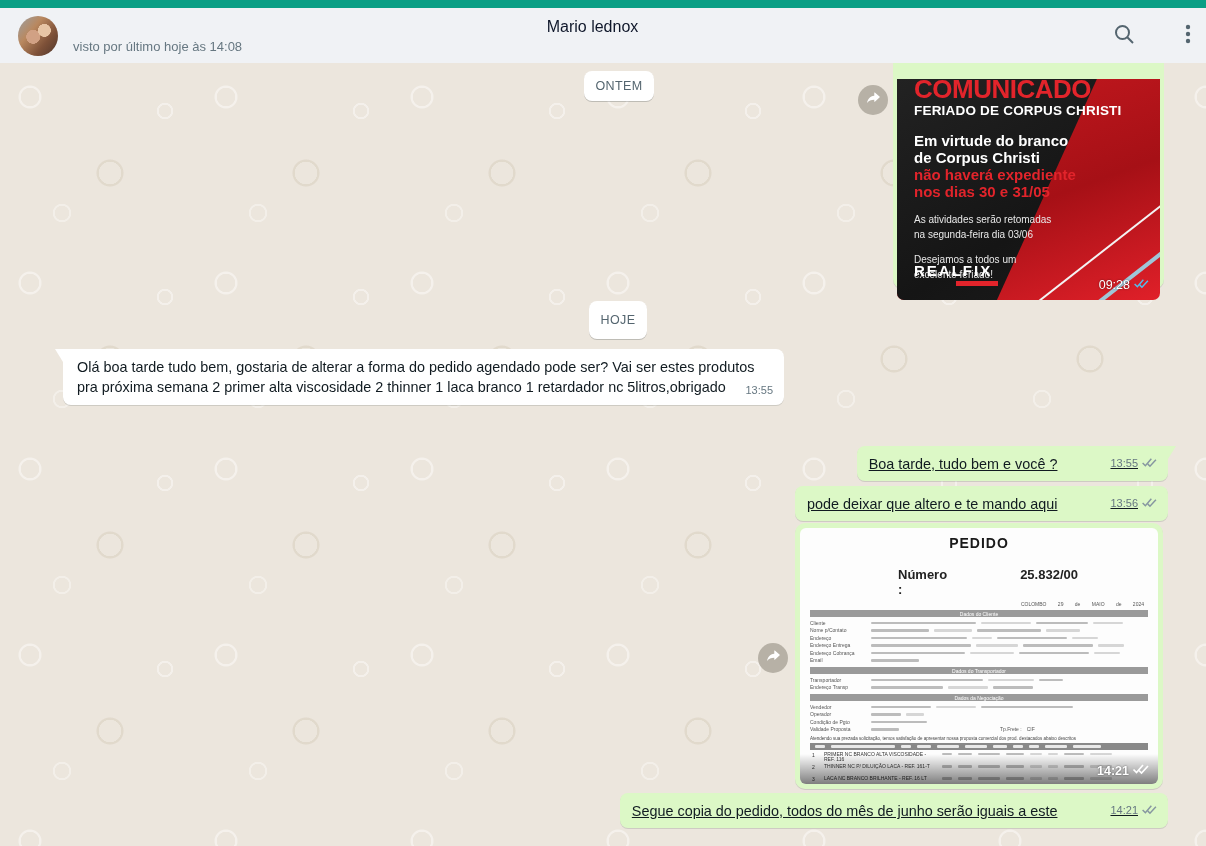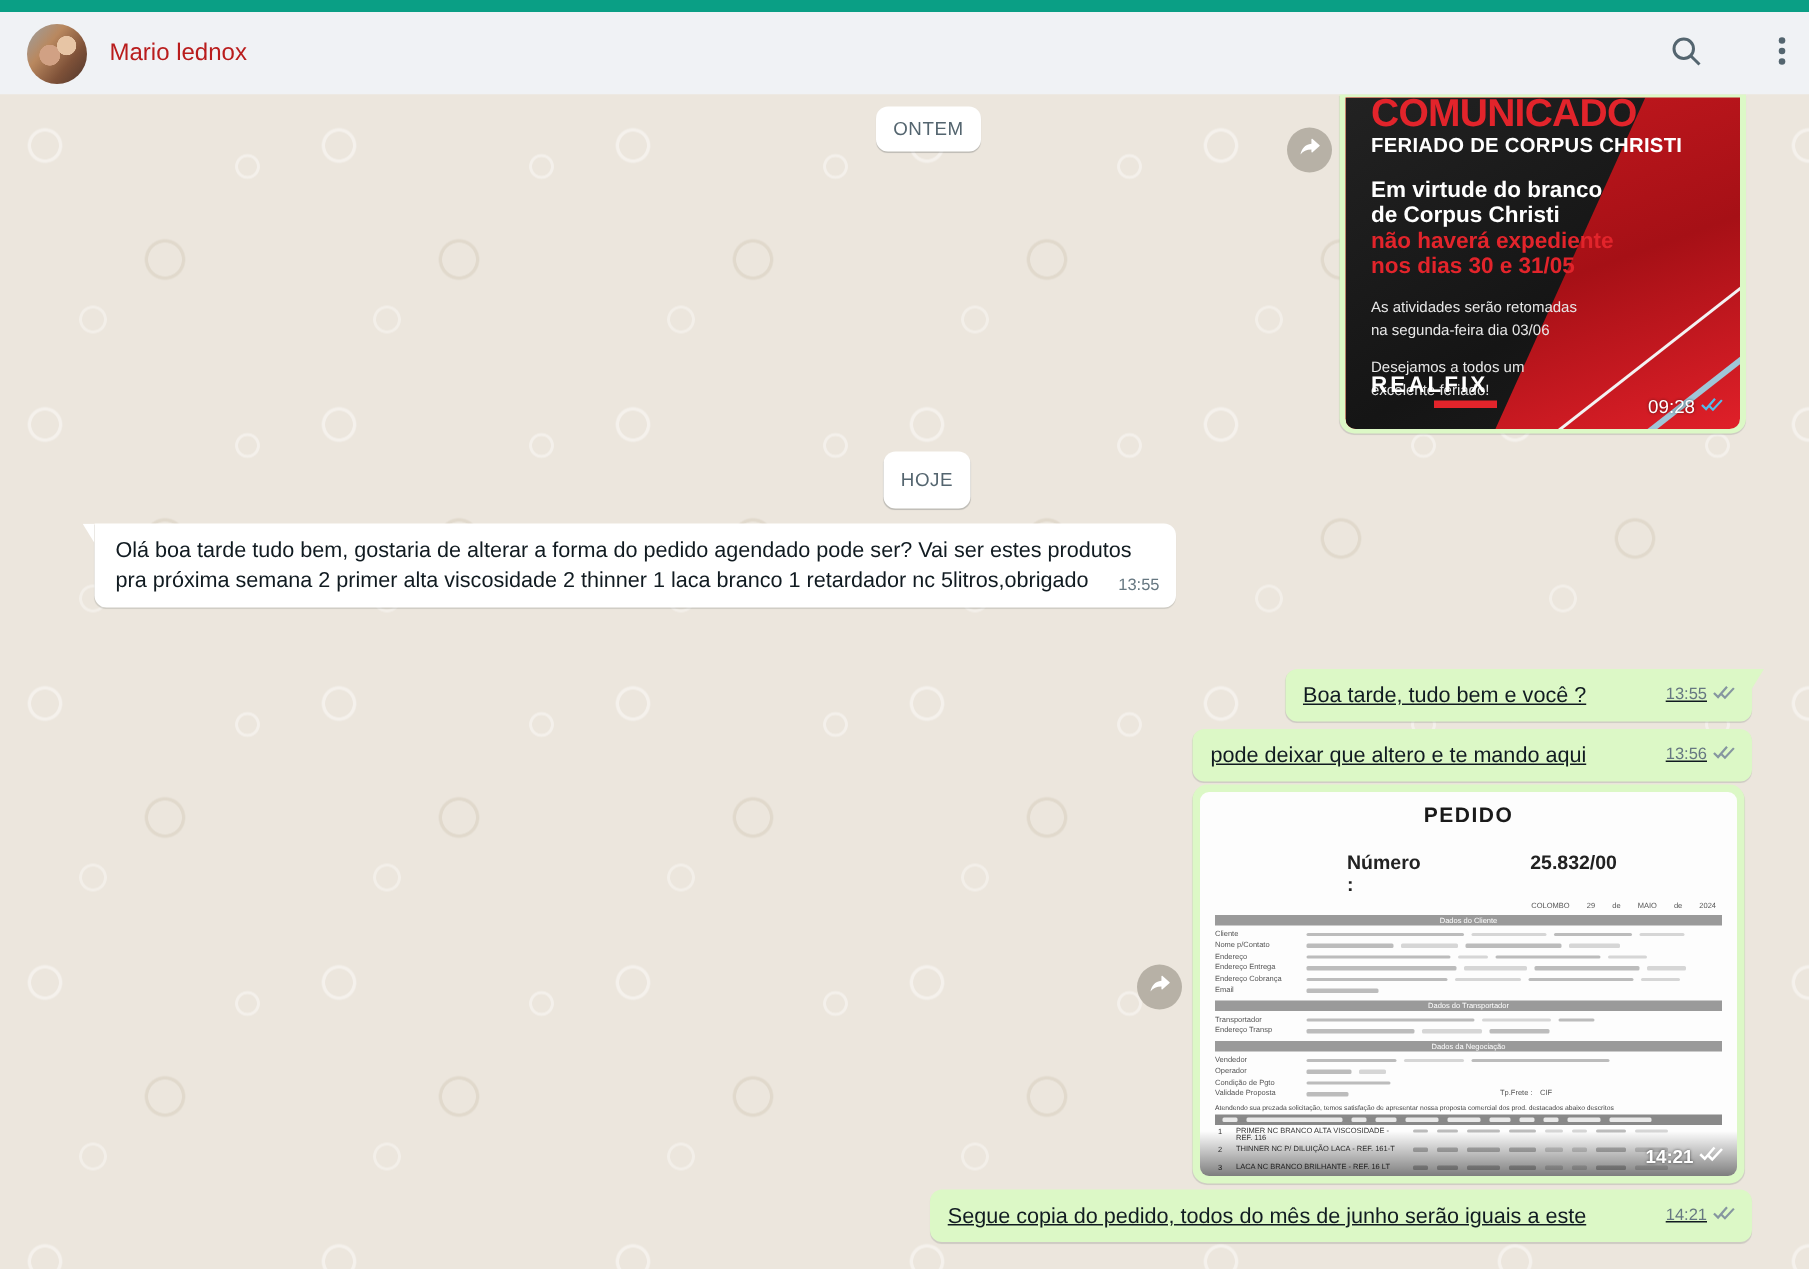--- a/index.html
+++ b/index.html
@@ -16,21 +16,21 @@
     background:#f0f2f5; display:flex; align-items:center; padding:0 14px 0 18px;
   }
   .avatar {
     width:40px; height:40px; border-radius:50%; flex:none; cursor:pointer;
     background:
       radial-gradient(circle at 66% 36%, #e7c5a5 0 17%, rgba(0,0,0,0) 18%),
       radial-gradient(circle at 38% 52%, #d1a184 0 21%, rgba(0,0,0,0) 22%),
       linear-gradient(130deg, #9aa0a4 0%, #b9885f 35%, #7e5138 68%, #4e352b 100%);
   }
   .hinfo { margin-left:15px; flex:1; min-width:0; }
-  .hname { font-size:16px; color:#b91c1c; line-height:20px; }
+  .hname { font-size:16px; color:#0f172a; line-height:20px;text-align:center; }
   .hstatus { font-size:13px; color:#667781; margin-top:2px; }
   .hicons { display:flex; align-items:center; gap:40px; }
   .iconbtn { background:none; border:none; padding:0; cursor:pointer; display:flex; }
 
   
   .chat {
     position:absolute; top:63px; left:0; width:1206px; height:783px;
     background-color:#ece6dd;
     background-image:
       radial-gradient(circle at 30px 34px, rgba(255,255,255,0) 9px, rgba(255,255,255,.45) 9.5px 11px, rgba(255,255,255,0) 12px),
@@ -81,21 +81,21 @@
     position:absolute; width:30px; height:30px; border-radius:50%;
     background:#b7b1a6; border:none; cursor:pointer;
     display:flex; align-items:center; justify-content:center; padding:0;
   }
   .fwd1 { left:858px; top:22px; }
   .fwd2 { left:758px; top:580px; }
 
   
   .msg-img1 {
     position:absolute; left:893px; top:0px; width:271px; height:226px;
-    background:#dcf8c6; border-radius:0 0 10px 10px; padding:2px 4px 4px 4px;
+    background:#dcf8c6; border-radius:0 0 10px 10px; padding:16px 4px 4px 4px;
     box-shadow:0 1px .5px rgba(11,20,26,.13); cursor:pointer;
   }
   .comunicado {
     position:relative; width:263px; height:221px; overflow:hidden;
     background:linear-gradient(160deg,#c91a20 0%, #a61016 55%, #e02029 100%);
     border-radius:0 0 7px 7px;
   }
   .comu-black {
     position:absolute; inset:0;
     background:linear-gradient(150deg,#222 0%, #151515 60%, #1d1d1d 100%);
@@ -156,20 +156,21 @@
   .doc-shade .img-time { position:static; font-weight:bold; }
 </style>
 </head>
 <body>
 
 <div class="topstrip"></div>
 <div class="header">
   <div class="avatar"></div>
   <div class="hinfo">
     <div class="hname">Mario lednox</div>
+    <div class="hstatus">visto por último hoje às 14:08</div>
   </div>
   <div class="hicons">
     <button class="iconbtn">
       <span>
         <svg width="24" height="24" viewBox="0 0 24 24" fill="none" stroke="#54656f" stroke-width="2">
           <circle cx="10.5" cy="10.5" r="6.5"></circle>
           <line x1="15.3" y1="15.3" x2="21" y2="21"></line>
         </svg>
       </span>
     </button>

